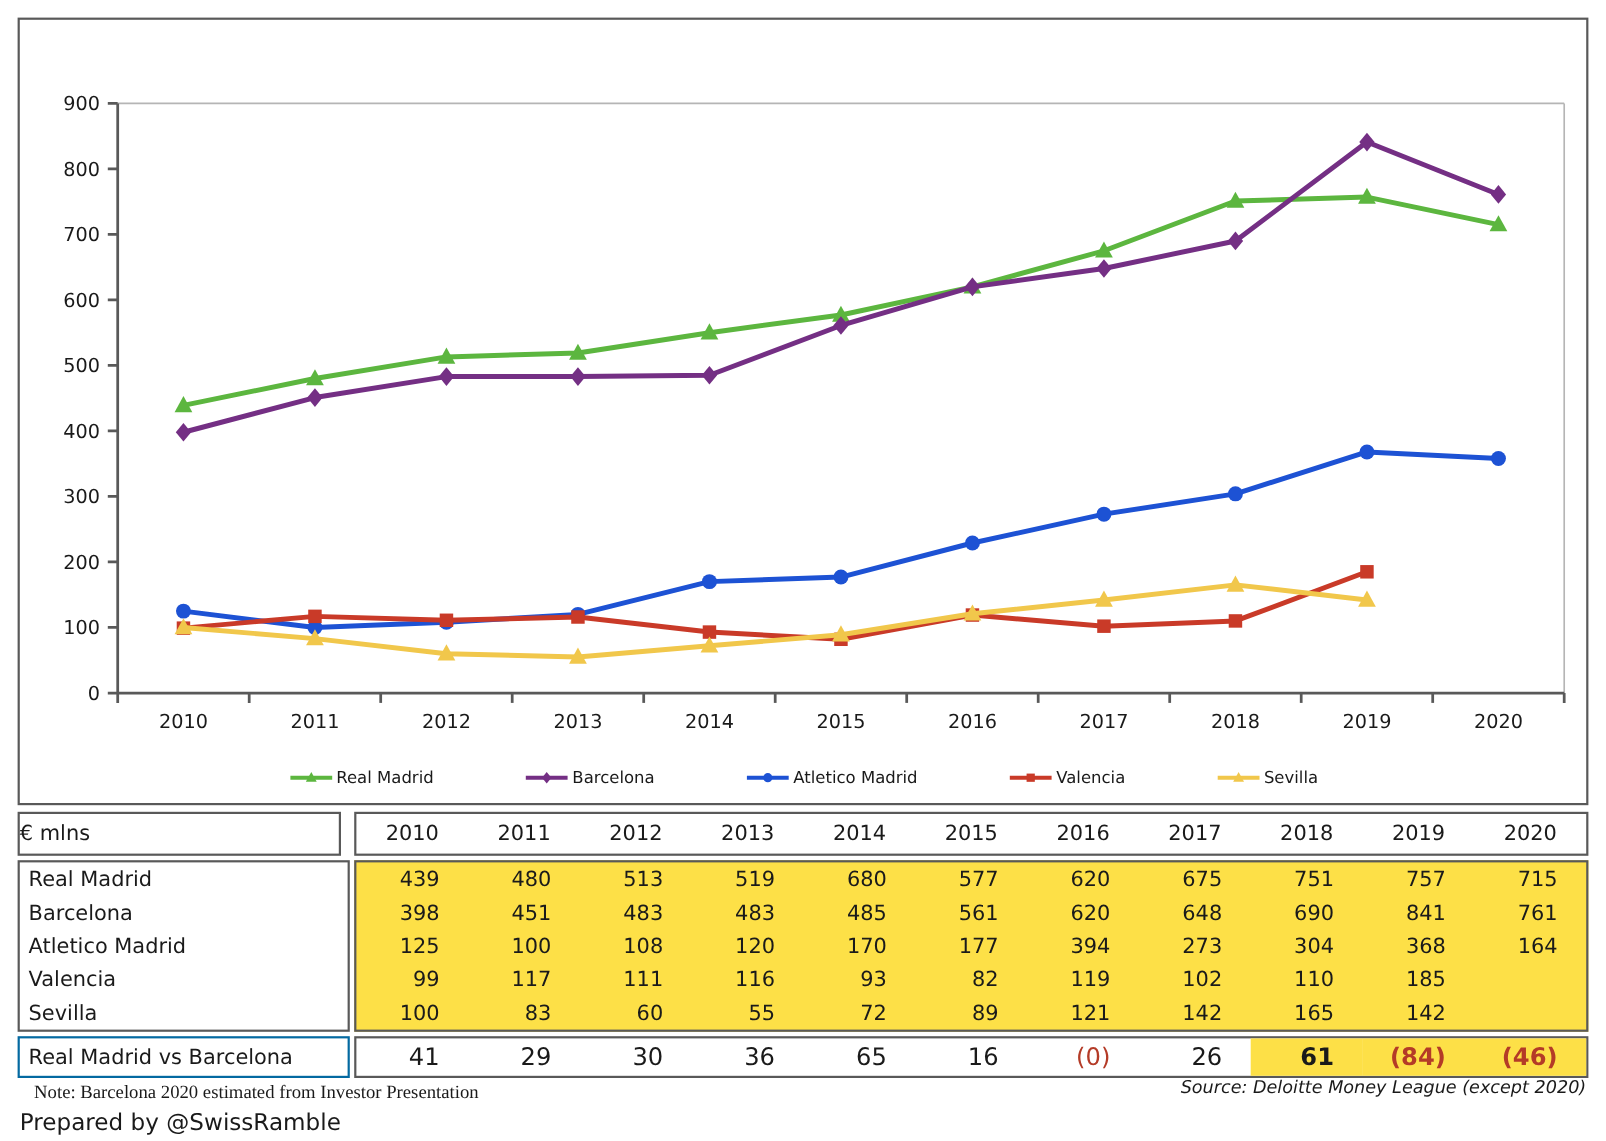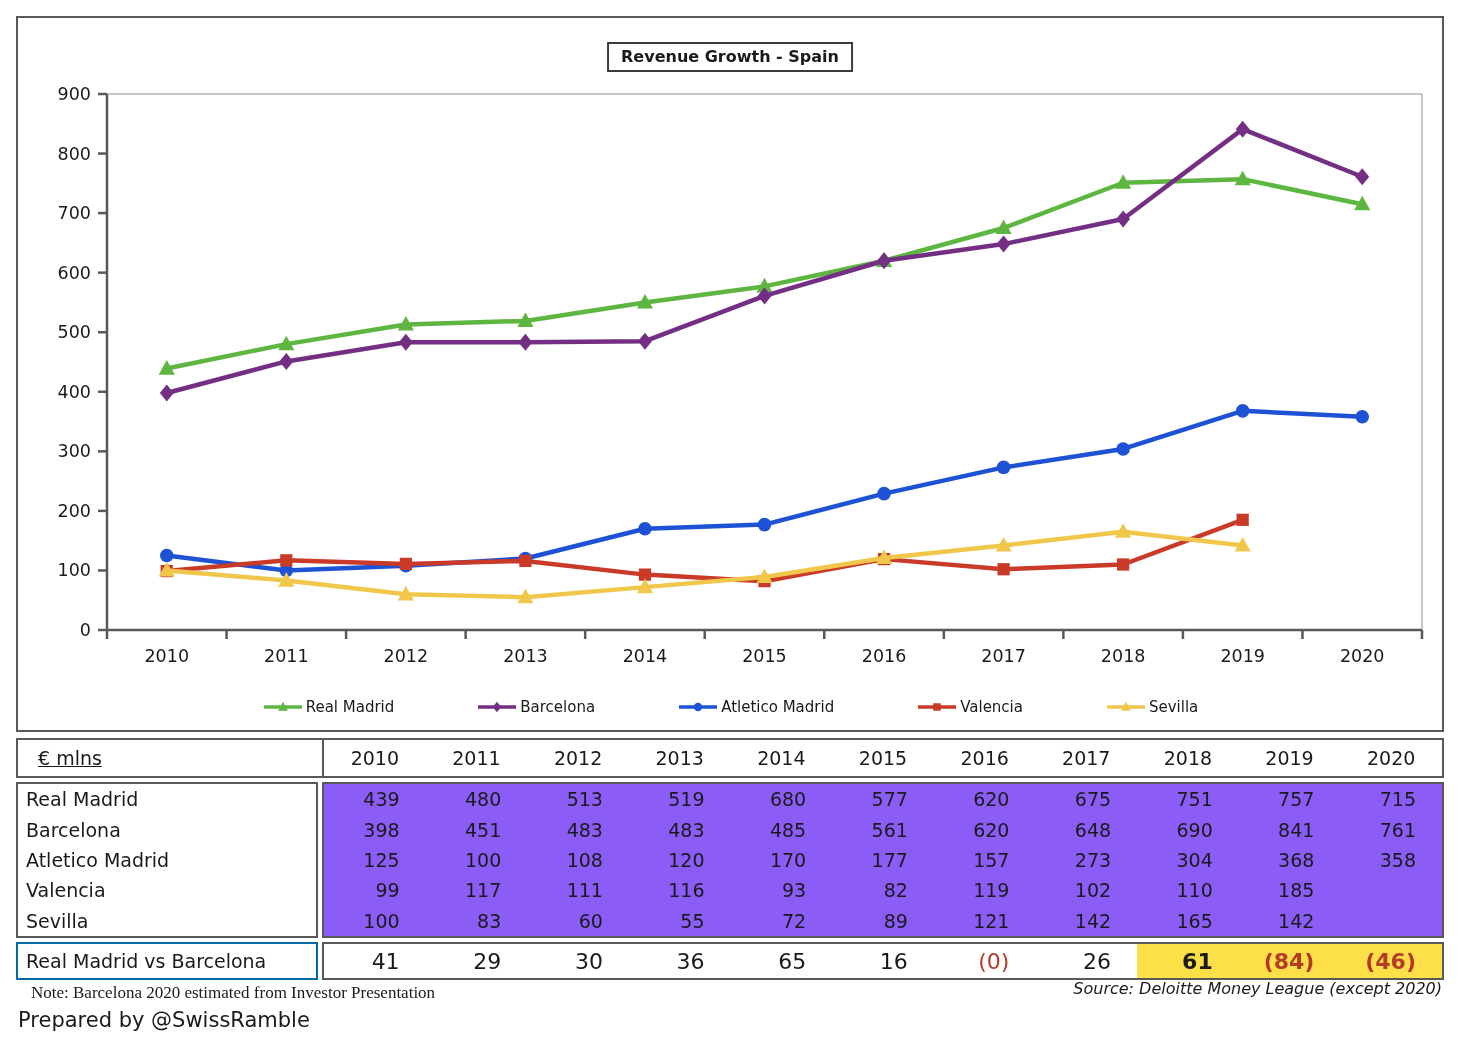--- a/index.html
+++ b/index.html
@@ -8,30 +8,30 @@
   
   .figure{left:16px;top:16px;width:1424px;height:712px;border:2px solid #595959;background:#fff;}
   .title-box{top:24px;left:50%;transform:translateX(-50%);border:2px solid #3c3c3c;background:#fff;
              padding:3px 12px 4px 12px;font-size:16px;font-weight:bold;white-space:nowrap;z-index:3;}
   #chart-svg{left:0;top:0;width:1424px;height:712px;}
   .legend{left:0;bottom:14px;width:100%;display:flex;justify-content:center;gap:82px;
           align-items:center;font-size:15px;}
   .legend-item{display:flex;align-items:center;gap:2px;white-space:nowrap;}
   
   .unit-box{left:16px;top:738px;width:290px;height:36px;border:2px solid #595959;
-            display:flex;align-items:center;padding-left:20px;font-size:19px;background:#fff;text-decoration:underline;}
+            display:flex;align-items:center;padding-left:0;font-size:19px;background:#fff;}
   .years-box{left:322px;top:738px;width:1118px;height:36px;border:2px solid #595959;
              display:grid;grid-template-columns:repeat(11,1fr);align-items:center;font-size:19px;background:#fff;}
   .year-cell{text-align:center;}
   .names-box{left:16px;top:782px;width:290px;height:152px;border:2px solid #595959;
              display:grid;grid-template-rows:repeat(5,1fr);align-items:center;padding-left:8px;
              font-size:19px;background:#fff;}
   .values-box{left:322px;top:782px;width:1118px;height:152px;border:2px solid #595959;
               display:grid;grid-template-columns:repeat(11,1fr);grid-template-rows:repeat(5,1fr);
-              font-size:19px;background:#8b5cf6;}
+              font-size:19px;background:#fde047;}
   .val-cell{display:flex;align-items:center;justify-content:flex-end;padding-right:26px;}
   .diff-label-box{left:16px;top:942px;width:290px;height:34px;border:2px solid #0369a1;
                   display:flex;align-items:center;padding-left:8px;font-size:19px;background:#fff;}
   .diff-values-box{left:322px;top:942px;width:1118px;height:34px;border:2px solid #595959;
                    display:grid;grid-template-columns:repeat(11,1fr);font-size:22px;background:#fff;}
   .diff-cell{display:flex;align-items:center;justify-content:flex-end;padding-right:26px;}
   .hl{background:#fde047;font-weight:bold;}
   .neg{color:#b43b27;}
   
   .note{left:31px;top:983px;font-size:17px;font-family:Liberation Serif, serif;}
@@ -142,21 +142,20 @@
       <path d="M268.3181818181818 554.0688888888889 L276.3931818181818 568.6888888888889 L260.2431818181818 568.6888888888889 Z" fill="#f1c74b"></path>
       <path d="M387.8636363636364 567.7666666666667 L395.93863636363636 582.3866666666667 L379.7886363636364 582.3866666666667 Z" fill="#f1c74b"></path>
       <path d="M507.40909090909093 570.7444444444444 L515.4840909090909 585.3644444444444 L499.33409090909095 585.3644444444444 Z" fill="#f1c74b"></path>
       <path d="M626.9545454545455 560.62 L635.0295454545455 575.24 L618.8795454545455 575.24 Z" fill="#f1c74b"></path>
       <path d="M746.5 550.4955555555556 L754.575 565.1155555555556 L738.425 565.1155555555556 Z" fill="#f1c74b"></path>
       <path d="M866.0454545454545 531.4377777777778 L874.1204545454545 546.0577777777778 L857.9704545454545 546.0577777777778 Z" fill="#f1c74b"></path>
       <path d="M985.5909090909091 518.9311111111111 L993.6659090909092 533.5511111111111 L977.5159090909091 533.5511111111111 Z" fill="#f1c74b"></path>
       <path d="M1105.1363636363635 505.23333333333335 L1113.2113636363636 519.8533333333334 L1097.0613636363635 519.8533333333334 Z" fill="#f1c74b"></path>
       <path d="M1224.6818181818182 518.9311111111111 L1232.7568181818183 533.5511111111111 L1216.6068181818182 533.5511111111111 Z" fill="#f1c74b"></path>
     </svg>
-  <div class="abs title-box">Revenue Growth - Spain</div>
   <div class="abs legend" id="chart-legend">
       <div class="legend-item">
         <svg width="42" height="14" viewBox="0 0 42 14">
           <line x1="2" y1="7" x2="40" y2="7" stroke="#5cb63f" stroke-width="3.5"></line>
           <path d="M21 1.7999999999999998 L25.939999999999998 10.744 L16.060000000000002 10.744 Z" fill="#5cb63f"></path>
         </svg>
         <span>Real Madrid</span>
       </div>
       <div class="legend-item">
         <svg width="42" height="14" viewBox="0 0 42 14">
@@ -232,25 +231,25 @@
     <div class="val-cell">648</div>
     <div class="val-cell">690</div>
     <div class="val-cell">841</div>
     <div class="val-cell">761</div>
     <div class="val-cell">125</div>
     <div class="val-cell">100</div>
     <div class="val-cell">108</div>
     <div class="val-cell">120</div>
     <div class="val-cell">170</div>
     <div class="val-cell">177</div>
-    <div class="val-cell">157</div>
+    <div class="val-cell">394</div>
     <div class="val-cell">273</div>
     <div class="val-cell">304</div>
     <div class="val-cell">368</div>
-    <div class="val-cell">358</div>
+    <div class="val-cell">164</div>
     <div class="val-cell">99</div>
     <div class="val-cell">117</div>
     <div class="val-cell">111</div>
     <div class="val-cell">116</div>
     <div class="val-cell">93</div>
     <div class="val-cell">82</div>
     <div class="val-cell">119</div>
     <div class="val-cell">102</div>
     <div class="val-cell">110</div>
     <div class="val-cell">185</div>

